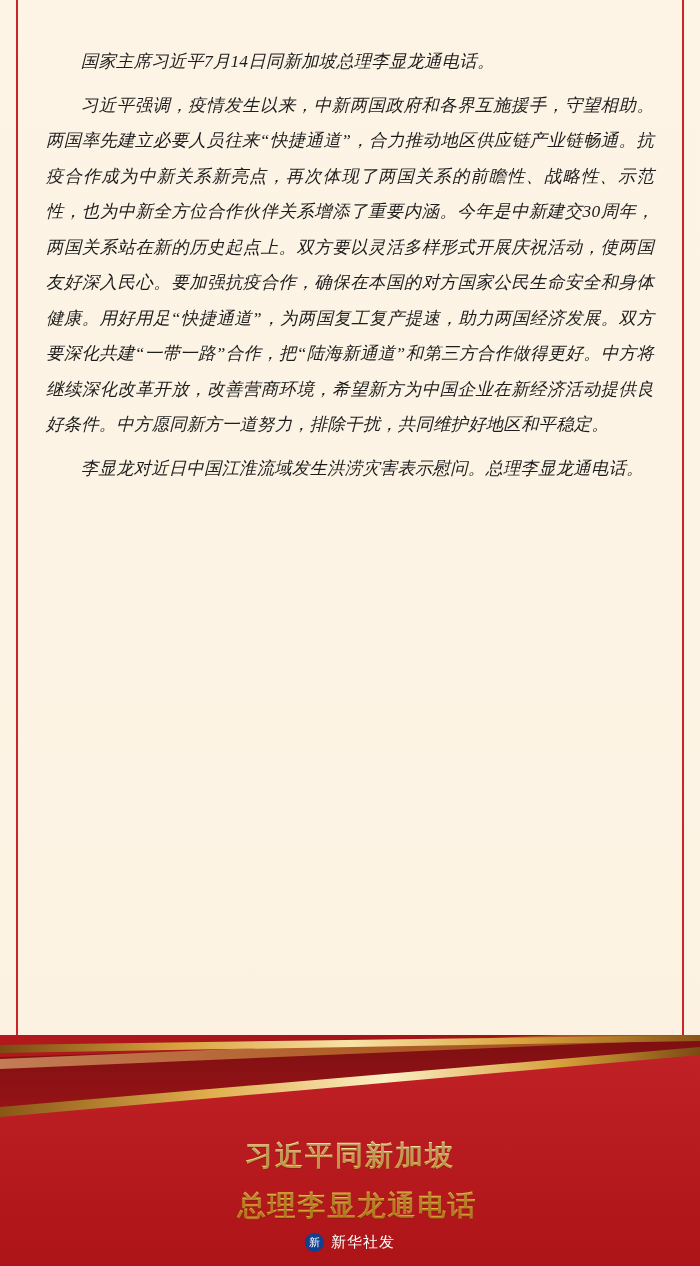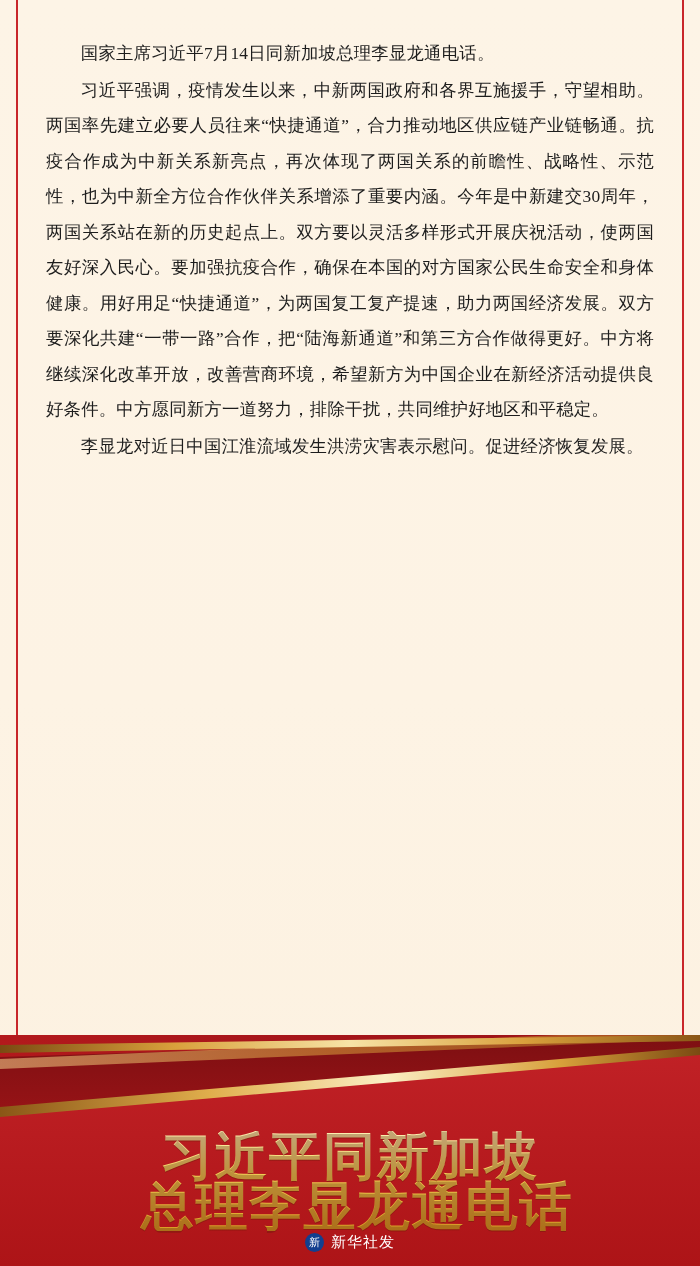--- a/index.html
+++ b/index.html
@@ -36,22 +36,23 @@
     left: 46px;
     top: 36px;
     width: 608px;
   }
   .para {
     font-size: 17.4px;
     line-height: 35.5px;
     color: #1d1d1d;
     text-align: justify;
     text-justify: inter-ideograph;
-    margin: 0 0 1px 0;
+    margin: 8px 0 1px 0;
     letter-spacing: 0.2px;
+    font-style: italic;
   }
   .para.indent {
     text-indent: 2em;
   }
 
   
   .banner {
     position: absolute;
     left: 0;
     bottom: 0;
@@ -111,21 +112,21 @@
     opacity: .55;
   }
   .banner-title {
     position: absolute;
     left: 0;
     top: 96px;
     width: 700px;
     text-align: center;
     font-family: "DejaVu Serif", "Liberation Serif", serif;
     font-weight: 700;
-    font-size: 52px;
+    font-size: 28px;
     line-height: 50px;
     letter-spacing: 2px;
     color: #f6d34f;
     background: linear-gradient(180deg, #fdf0b4 0%, #f3cf55 45%, #d99b24 100%);
     -webkit-background-clip: text;
     background-clip: text;
     -webkit-text-fill-color: transparent;
     text-shadow: 0 1px 0 rgba(90,30,5,.35);
   }
   .banner-title .line2 { display: block; padding-left: 15px; }
@@ -163,21 +164,21 @@
 <body>
 
 <div class="page">
 
   <div class="edge-rule left"></div>
   <div class="edge-rule right"></div>
 
   <div class="article">
     <p class="para indent">国家主席习近平7月14日同新加坡总理李显龙通电话。</p>
     <p class="para indent">习近平强调，疫情发生以来，中新两国政府和各界互施援手，守望相助。两国率先建立必要人员往来“快捷通道”，合力推动地区供应链产业链畅通。抗疫合作成为中新关系新亮点，再次体现了两国关系的前瞻性、战略性、示范性，也为中新全方位合作伙伴关系增添了重要内涵。今年是中新建交30周年，两国关系站在新的历史起点上。双方要以灵活多样形式开展庆祝活动，使两国友好深入民心。要加强抗疫合作，确保在本国的对方国家公民生命安全和身体健康。用好用足“快捷通道”，为两国复工复产提速，助力两国经济发展。双方要深化共建“一带一路”合作，把“陆海新通道”和第三方合作做得更好。中方将继续深化改革开放，改善营商环境，希望新方为中国企业在新经济活动提供良好条件。中方愿同新方一道努力，排除干扰，共同维护好地区和平稳定。</p>
-    <p class="para indent">李显龙对近日中国江淮流域发生洪涝灾害表示慰问。促进经济恢复发展。</p>
+    <p class="para indent">李显龙对近日中国江淮流域发生洪涝灾害表示慰问。总理李显龙通电话。</p>
   </div>
 
   <div class="banner">
     <div class="banner-bg"></div>
     <div class="banner-dark"></div>
     <div class="banner-swoosh"></div>
     <div class="gold-wedge"></div>
     <div class="gold-line-1"></div>
     <div class="gold-line-2"></div>
 

